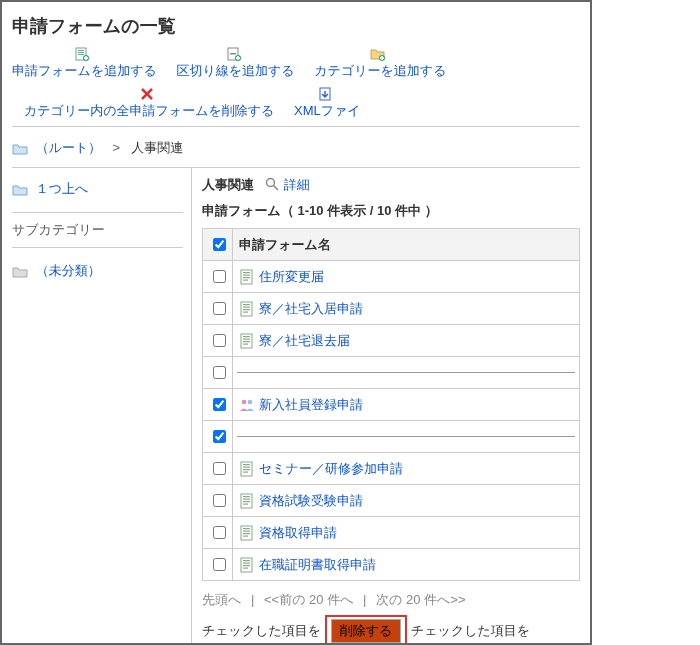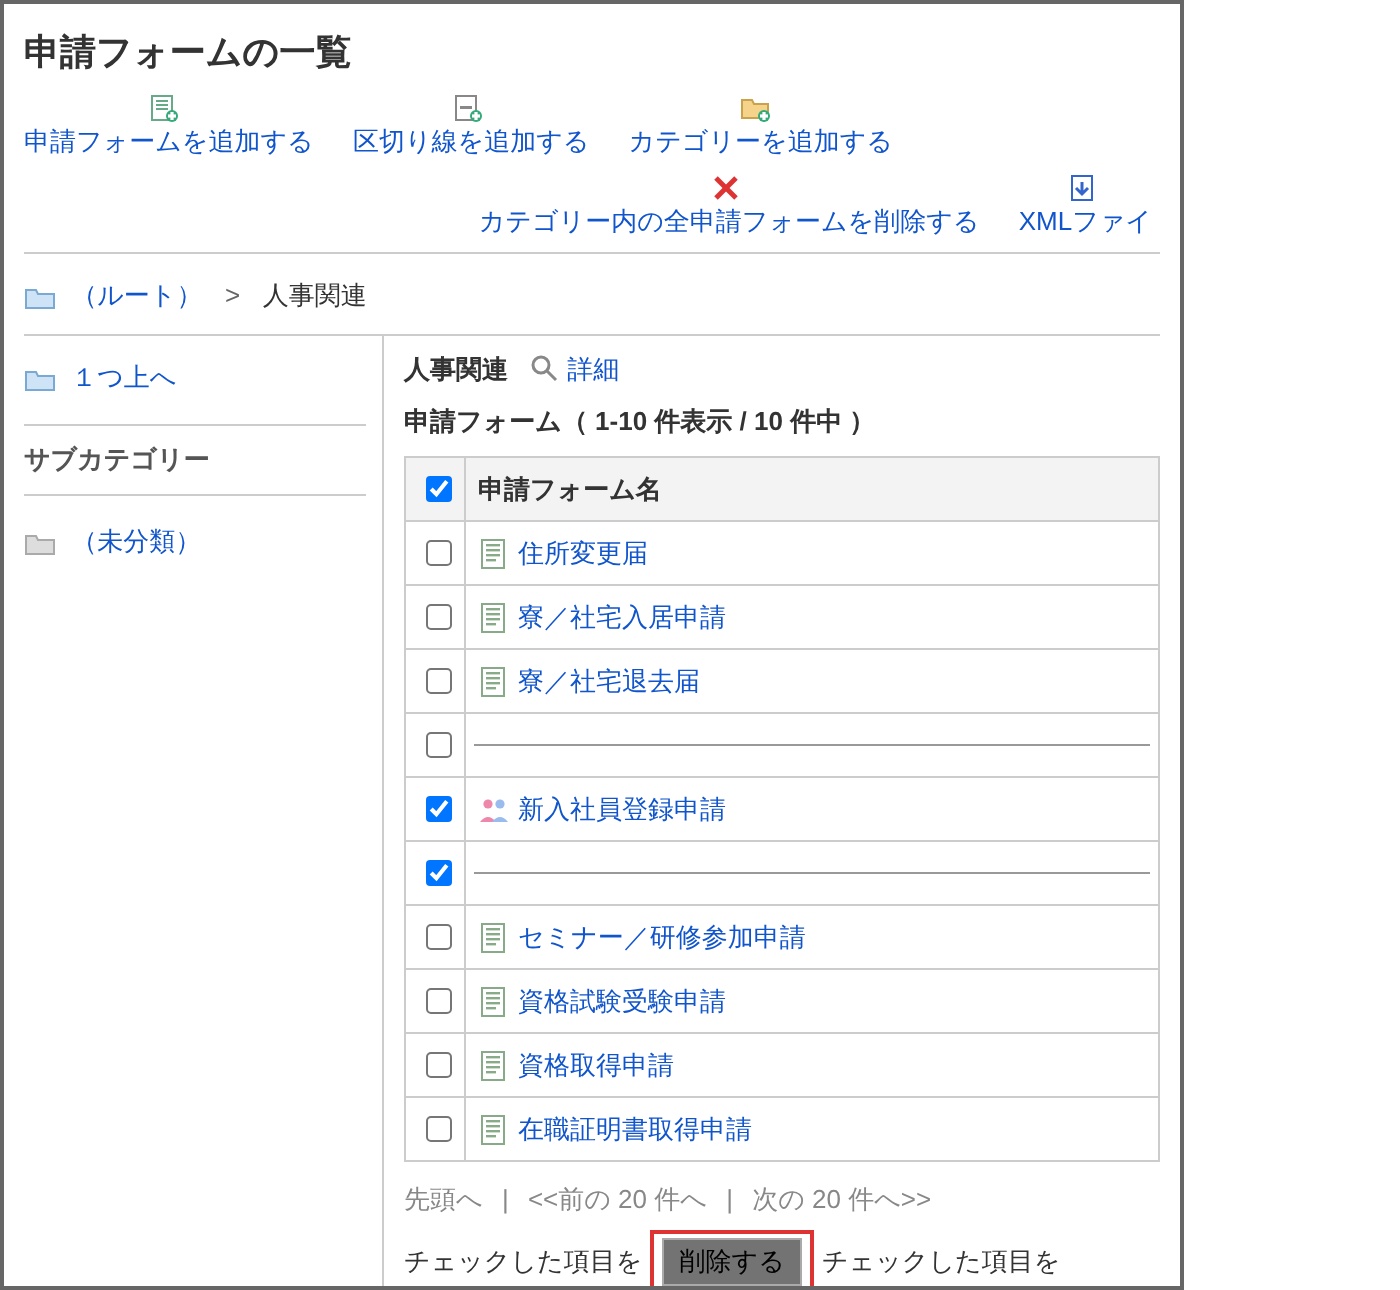--- a/index.html
+++ b/index.html
@@ -30,21 +30,21 @@
     color: #1155cc;
     text-decoration: none;
     cursor: pointer;
     flex-direction: column;
   }
   .action-row .item {
     display: inline-flex;
     align-items: center;
     margin-right: 16px;
   }
-  .action-row.right { text-align: right; }
+  .action-row.right { text-align: left; }
   .action-row.right .item { margin-right: 4px; margin-left: 12px; }
   .icon {
     display: inline-block;
     width: 16px;
     height: 16px;
     margin-right: 4px;
     vertical-align: middle;
   }
   .icon svg { width:16px; height:16px; display:block; }
   .hr {
@@ -65,21 +65,21 @@
   .sidebar {
     width:180px;
     flex:0 0 180px;
     border-right:1px solid #ccc;
     padding:8px 8px 0 0;
   }
   .sidebar-item {
     padding:4px 0 10px 0;
   }
   .sidebar-header {
-    font-weight:bold;
+    font-weight:normal;
     color:#555;
     border-top:1px solid #ccc;
     border-bottom:1px solid #ccc;
     padding:8px 0;
     margin:4px 0 10px 0;
   }
   .main {
     flex:1;
     padding:8px 0 0 10px;
     overflow:hidden;
@@ -133,21 +133,21 @@
     color:#888;
   }
   .pager .sep { margin:0 6px; color:#888; }
   .bottom-actions {
     margin:4px 0 12px 0;
   }
   .bottom-actions button {
     font-family:inherit;
     font-size:13px;
     padding:2px 8px;
-    background:#737373;
+    background:#c2410c;
     border:1px solid #aaa;
     cursor:pointer;
     margin:0 2px;
   }
   .delete-highlight {
     border:2px solid #d33;
     padding:2px;
     display:inline-block;
   }
   input[type=checkbox] { cursor:pointer; }

